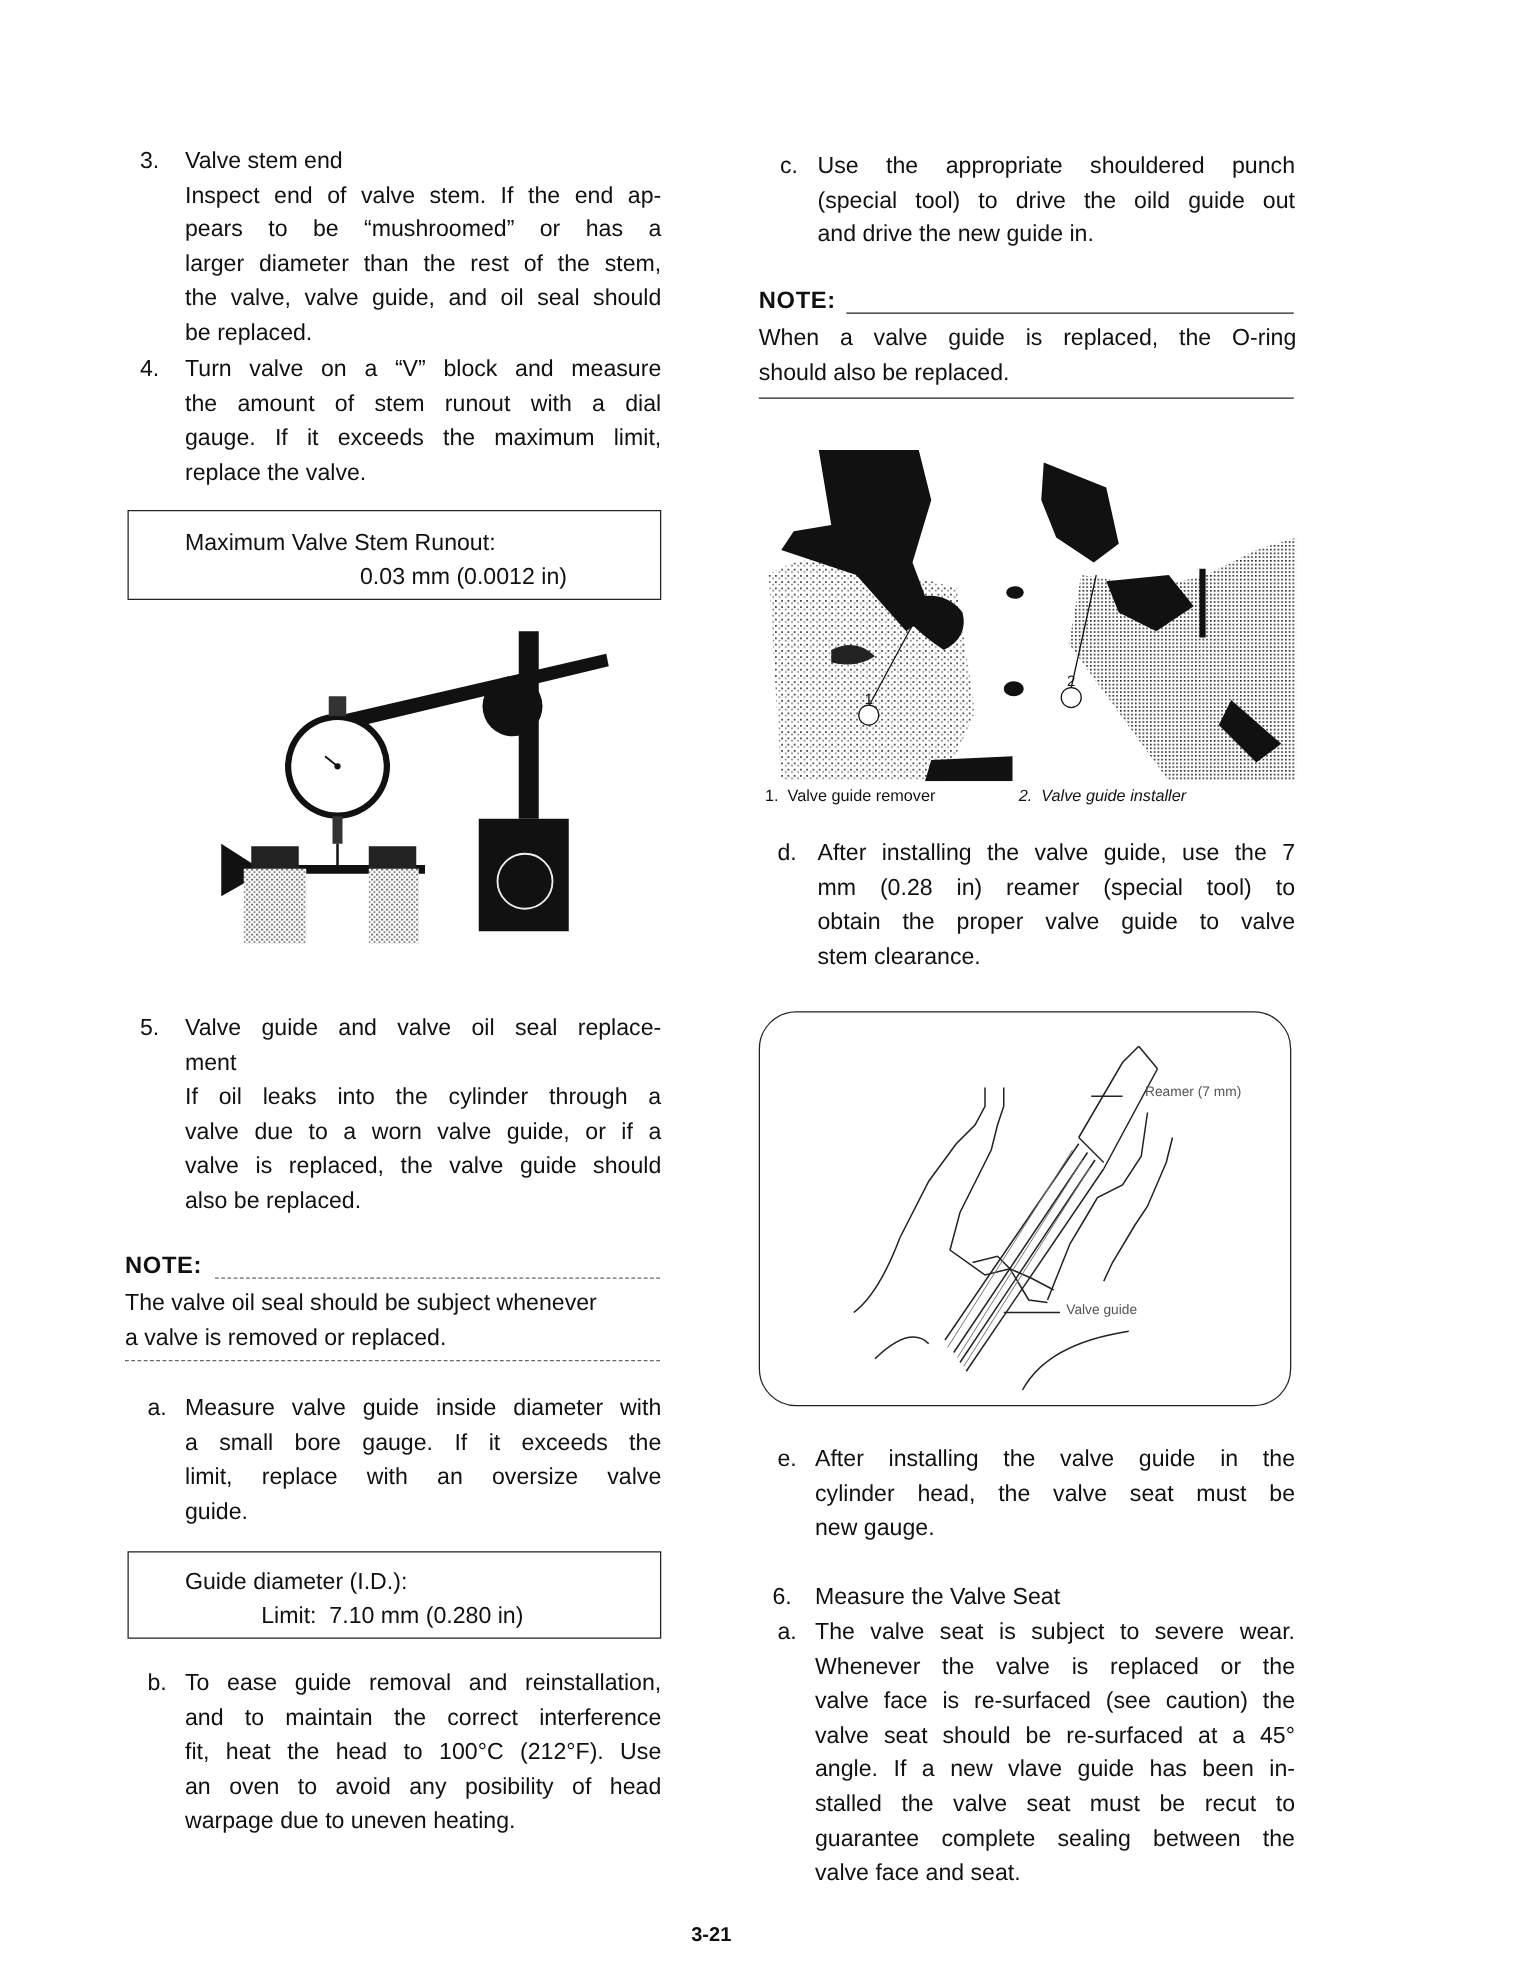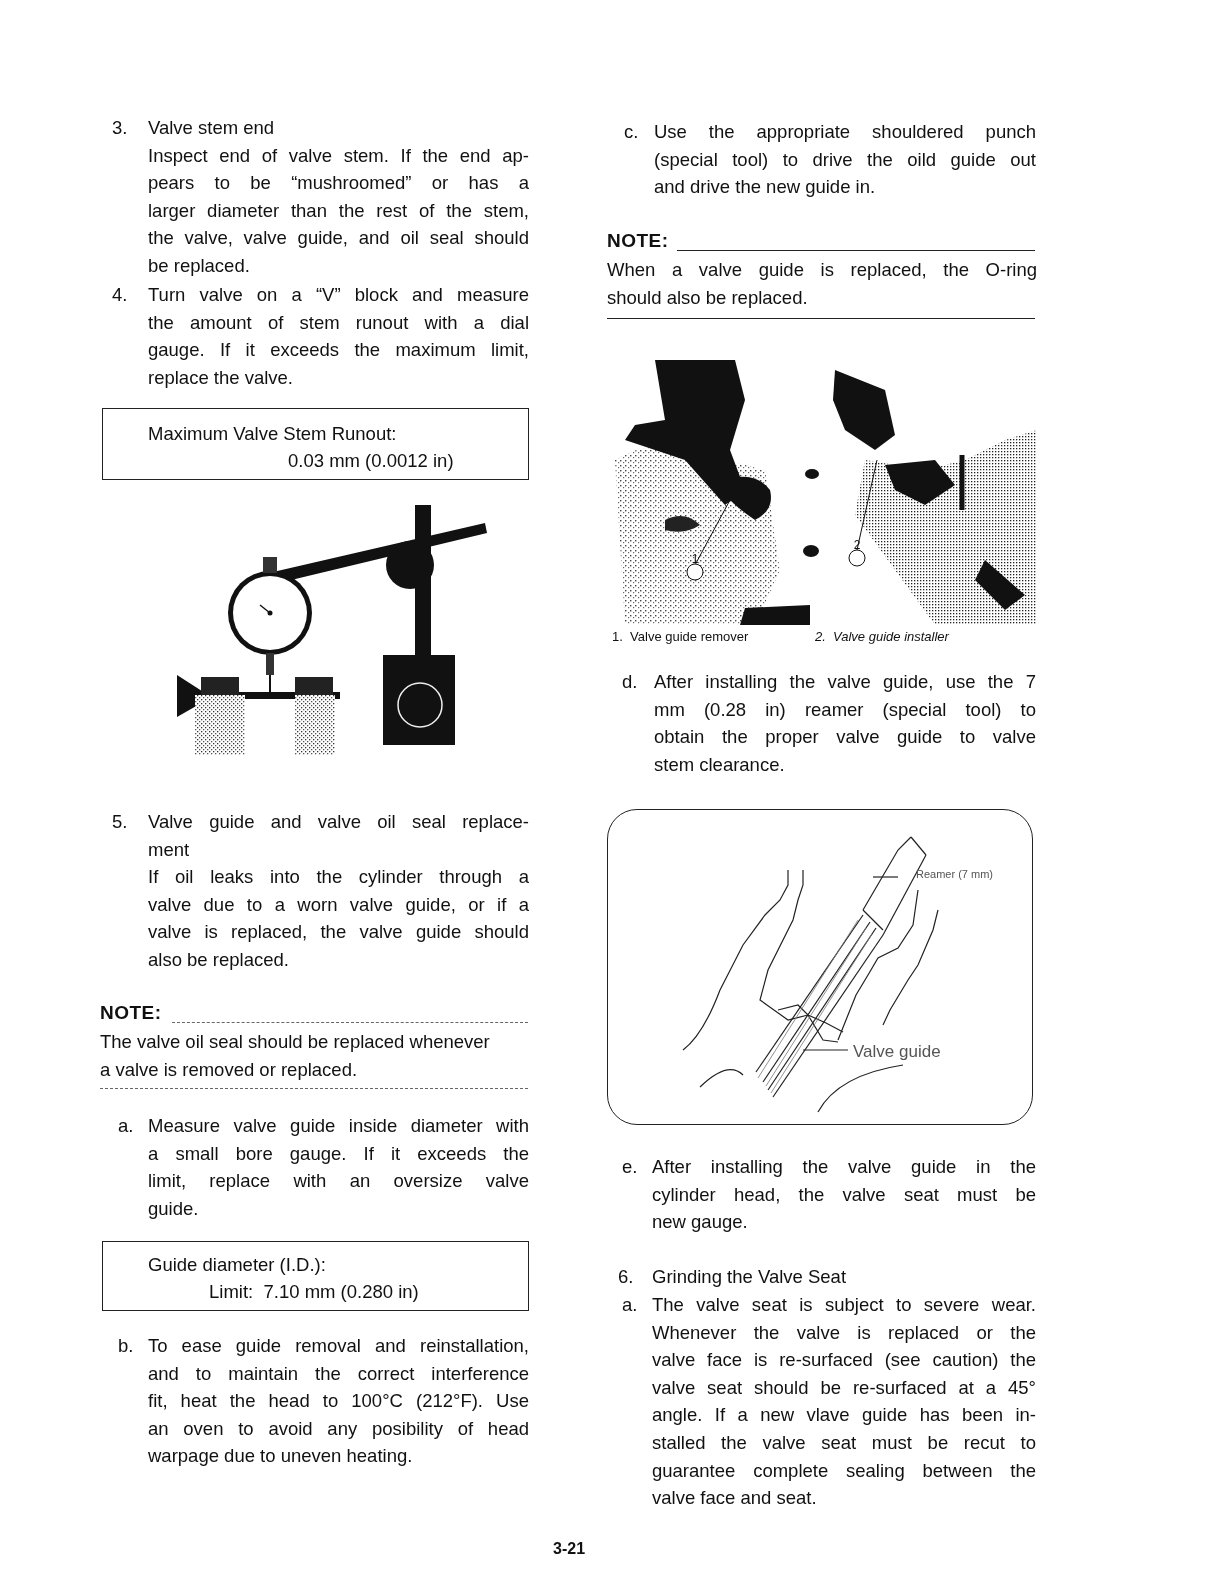--- a/index.html
+++ b/index.html
@@ -93,21 +93,21 @@
     <span class="just">valve due to a worn valve guide, or if a</span>
     <span class="just">valve is replaced, the valve guide should</span>
     <span class="line">also be replaced.</span>
   </div>
 </div>
 
 <div class="abs" style="left:100px; top:1002px; width:430px;">
   <span class="abs note-head" style="left:0; top:0;">NOTE:</span>
   <div class="rule dotted" style="left:72px; top:20px; width:356px;"></div>
   <div class="abs para" style="left:0; top:26px; width:430px;">
-    <span class="line">The valve oil seal should be replaced whenever</span>
+    <span class="line">The valve oil seal should be subject whenever</span>
     <span class="line">a valve is removed or replaced.</span>
   </div>
   <div class="rule dotted" style="left:0; top:86px; width:428px;"></div>
 </div>
 
 <div class="abs para" style="left:118px; top:1112px; width:414px;">
   <span class="abs" style="left:0; top:0;">a.</span>
   <div class="abs" style="left:30px; top:0; width:381px;">
     <span class="just">Measure valve guide inside diameter with</span>
     <span class="just">a small bore gauge. If it exceeds the</span>
@@ -233,35 +233,35 @@
       <line x1="265" y1="67" x2="290" y2="67"></line>
       <line x1="195" y1="240" x2="240" y2="240"></line>
     </g>
     <g stroke="#777" stroke-width="0.8">
       <line x1="250" y1="110" x2="150" y2="268"></line>
       <line x1="258" y1="118" x2="158" y2="276"></line>
       <line x1="264" y1="124" x2="163" y2="283"></line>
     </g>
   </svg>
   <span class="abs" style="left:308px; top:58px; font-size:11px; color:#555; white-space:nowrap;">Reamer (7 mm)</span>
-  <span class="abs" style="left:245px; top:232px; font-size:17px; color:#555; white-space:nowrap;">Valve guide</span>
+  <span class="abs" style="left:245px; top:232px; font-size:11px; color:#555; white-space:nowrap;">Valve guide</span>
 </div>
 
 <div class="abs para" style="left:622px; top:1153px; width:416px;">
   <span class="abs" style="left:0; top:0;">e.</span>
   <div class="abs" style="left:30px; top:0; width:384px;">
     <span class="just">After installing the valve guide in the</span>
     <span class="just">cylinder head, the valve seat must be</span>
     <span class="line">new gauge.</span>
   </div>
 </div>
 
 <div class="abs para" style="left:618px; top:1263px; width:420px;">
   <span class="abs" style="left:0; top:0;">6.</span>
-  <span class="abs" style="left:34px; top:0; white-space:nowrap;">Grinding the Valve Seat</span>
+  <span class="abs" style="left:34px; top:0; white-space:nowrap;">Measure the Valve Seat</span>
 </div>
 
 <div class="abs para" style="left:622px; top:1291px; width:416px;">
   <span class="abs" style="left:0; top:0;">a.</span>
   <div class="abs" style="left:30px; top:0; width:384px;">
     <span class="just">The valve seat is subject to severe wear.</span>
     <span class="just">Whenever the valve is replaced or the</span>
     <span class="just">valve face is re-surfaced (see caution) the</span>
     <span class="just">valve seat should be re-surfaced at a 45°</span>
     <span class="just">angle. If a new vlave guide has been in-</span>

